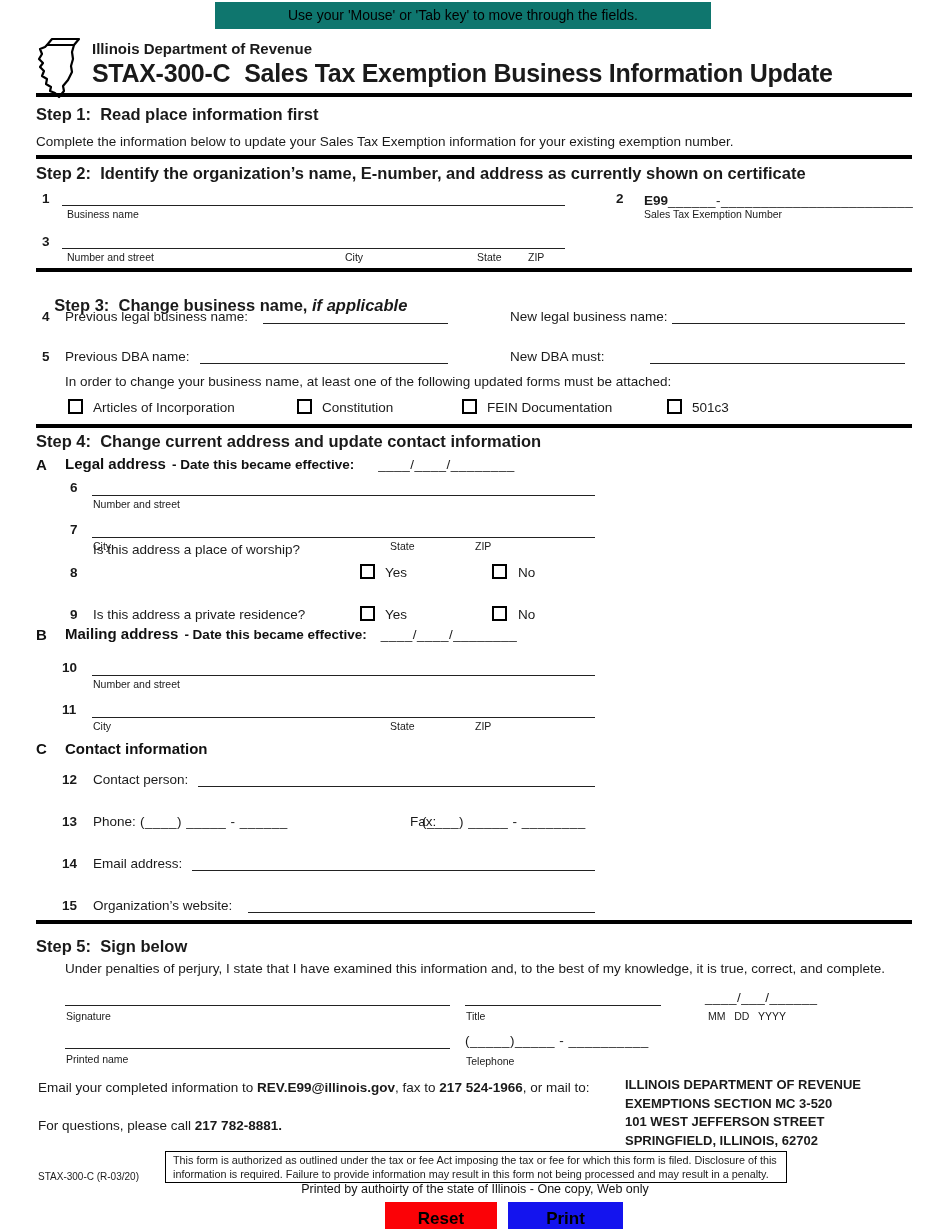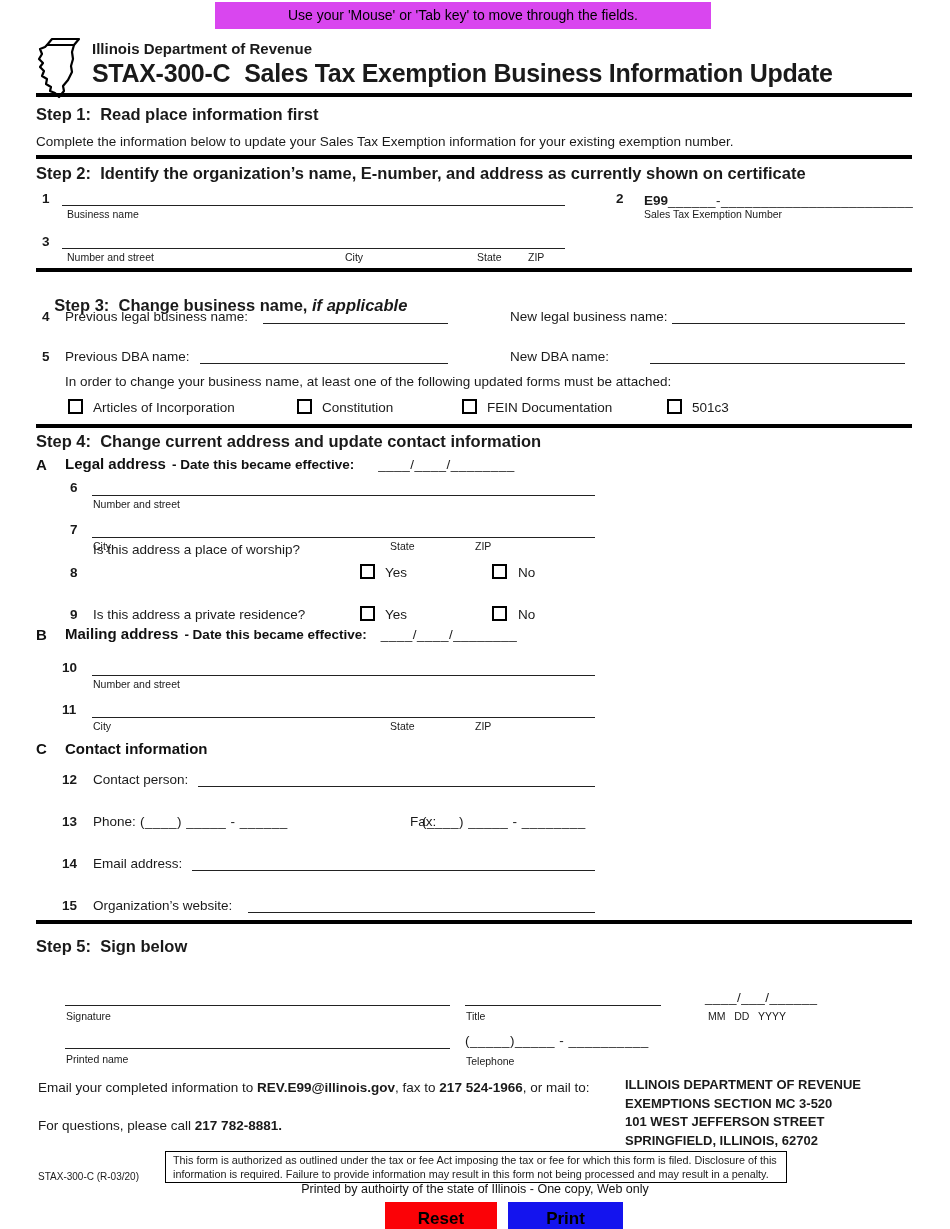--- a/index.html
+++ b/index.html
@@ -38,21 +38,21 @@
     line-height:33px; cursor:pointer; border:none;margin-top:6px;
   }
   .footer-small { font-size:10px; color:#1a1a1a; }
   .center-text { text-align:center; }
 </style>
 </head>
 <body>
 
 <div class="page">
 
-  <div class="abs banner" style="left: 215px; top: 2px; width: 496px; height: 27px; background: #d946ef;">Use your 'Mouse' or 'Tab key' to move through the fields.</div>
+  <div class="abs banner" style="left: 215px; top: 2px; width: 496px; height: 27px; background: #0f766e;">Use your 'Mouse' or 'Tab key' to move through the fields.</div>
 
   <div class="abs" style="left:30px; top:36px; width:58px; height:64px;">
     <svg width="58" height="64" viewBox="0 0 58 64">
       <path d="M17,9 L44,9 L42,16 L43,23 L41,30 L42,36 L38,44 L33,50 L34,55 L29,61 L25,57 L20,55 L21,51 L16,48 L17,43 L12,40 L14,35 L10,31 L13,27 L9,23 L12,18 L10,13 L15,11 Z" fill="#fff" stroke="#000" stroke-width="2.2" stroke-linejoin="round"></path>
       <path d="M17,9 L22,3 L49,3 L44,9 Z" fill="#fff" stroke="#000" stroke-width="2.2" stroke-linejoin="round"></path>
     </svg>
   </div>
 
   <div class="abs agency" style="left:92px; top:40px;">Illinois Department of Revenue</div>
   <div class="abs form-title" style="left:92px; top:59px;">
@@ -93,21 +93,21 @@
 
   <div class="abs num" style="left:42px; top:309px;">4</div>
   <div class="abs body-text" style="left:65px; top:309px;">Previous legal business name:</div>
   <div class="abs fill-line" style="left:263px; top:310px; width:185px;"></div>
   <div class="abs body-text" style="left:510px; top:309px;">New legal business name:</div>
   <div class="abs fill-line" style="left:672px; top:310px; width:233px;"></div>
 
   <div class="abs num" style="left:42px; top:349px;">5</div>
   <div class="abs body-text" style="left:65px; top:349px;">Previous DBA name:</div>
   <div class="abs fill-line" style="left:200px; top:350px; width:248px;"></div>
-  <div class="abs body-text" style="left:510px; top:349px;">New DBA name:</div>
+  <div class="abs body-text" style="left:510px; top:349px;">New DBA must:</div>
   <div class="abs fill-line" style="left:650px; top:350px; width:255px;"></div>
 
   <div class="abs body-text" style="left:65px; top:374px;">In order to change your business name, at least one of the following updated forms must be attached:</div>
 
   <span class="abs cb" style="left:68px; top:399px;"></span>
   <div class="abs body-text" style="left:93px; top:400px;">Articles of Incorporation</div>
   <span class="abs cb" style="left:297px; top:399px;"></span>
   <div class="abs body-text" style="left:322px; top:400px;">Constitution</div>
   <span class="abs cb" style="left:462px; top:399px;"></span>
   <div class="abs body-text" style="left:487px; top:400px;">FEIN Documentation</div>
@@ -183,20 +183,21 @@
   <div class="abs body-text" style="left:93px; top:856px;">Email address:</div>
   <div class="abs fill-line" style="left:192px; top:857px; width:403px;"></div>
 
   <div class="abs num" style="left:62px; top:898px;">15</div>
   <div class="abs body-text" style="left:93px; top:898px;">Organization’s website:</div>
   <div class="abs fill-line" style="left:248px; top:899px; width:347px;"></div>
 
   <div class="abs rule" style="top:920px;"></div>
 
   <div class="abs step-head" style="left:36px; top:937px;">Step 5:  Sign below</div>
+  <div class="abs body-text" style="left:65px; top:961px;">Under penalties of perjury, I state that I have examined this information and, to the best of my knowledge, it is true, correct, and complete.</div>
 
   <div class="abs fill-line" style="left:65px; top:992px; width:385px;"></div>
   <div class="abs small-label" style="left:66px; top:1010px;">Signature</div>
   <div class="abs fill-line" style="left:465px; top:992px; width:196px;"></div>
   <div class="abs small-label" style="left:466px; top:1010px;">Title</div>
   <div class="abs blank" style="left:705px; top:990px;">____/___/______</div>
   <div class="abs small-label ws-pre" style="left:708px; top:1010px;">MM   DD   YYYY</div>
 
   <div class="abs fill-line" style="left:65px; top:1035px; width:385px;"></div>
   <div class="abs small-label" style="left:66px; top:1053px;">Printed name</div>

